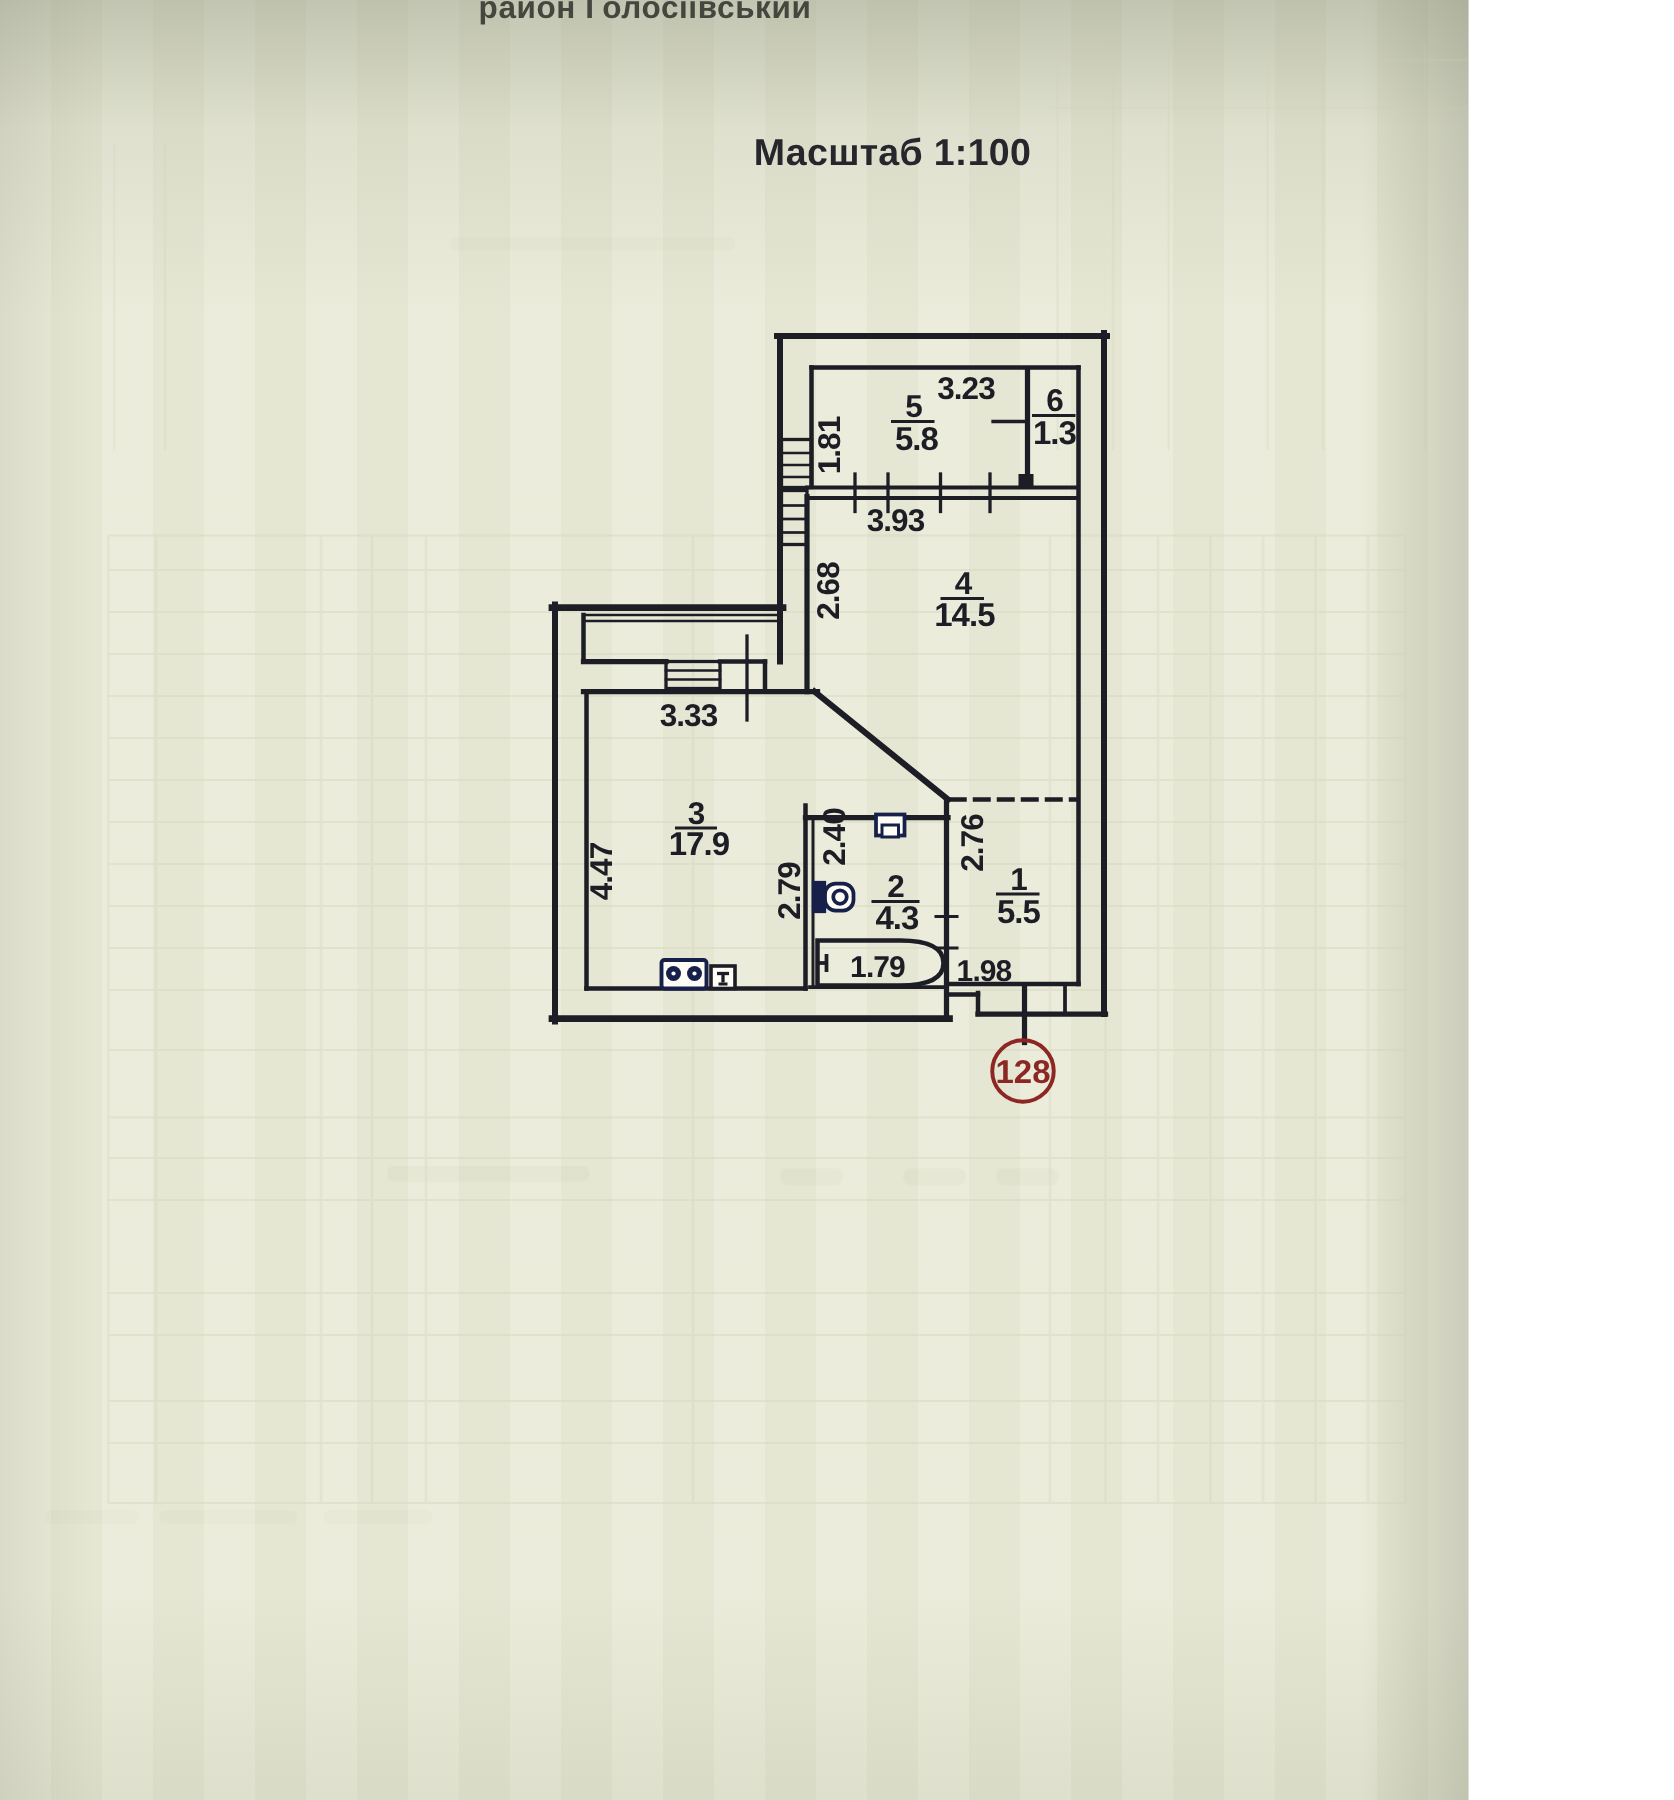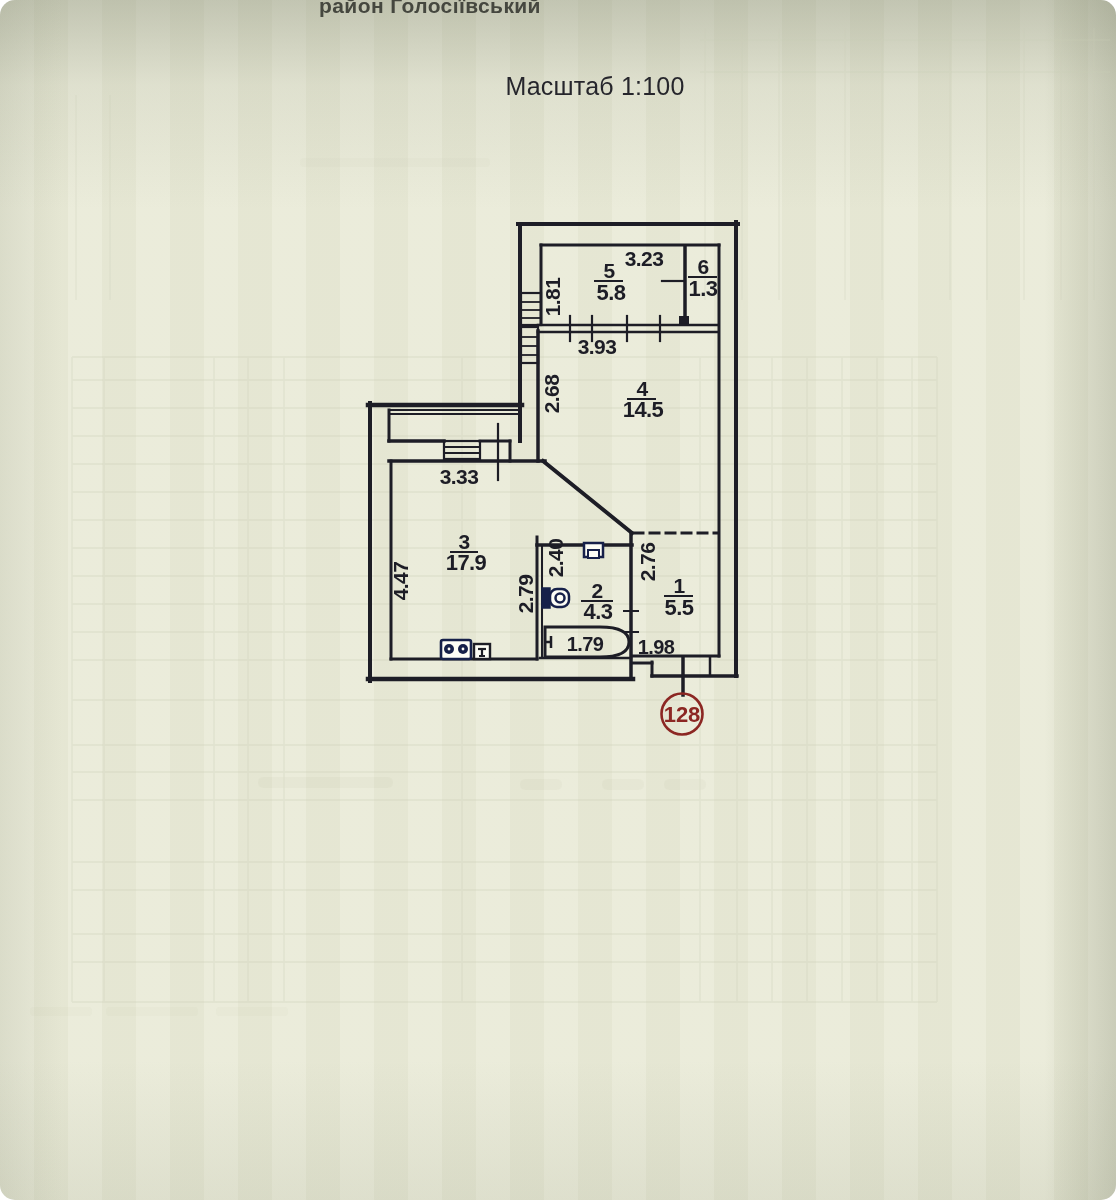--- a/index.html
+++ b/index.html
@@ -1,37 +1,36 @@
 <!DOCTYPE html>
 <html><head>
 <meta charset="utf-8">
 <style>
   html,body{margin:0;padding:0;}
   .page{
     position:relative;
-    width:1116px;height:1200px;
+    width:979px;height:1200px;
     overflow:hidden;
     font-family:"Liberation Sans",sans-serif;
     background:
       linear-gradient(90deg, rgba(130,136,110,.16), rgba(130,136,110,0) 62px),
       linear-gradient(270deg, rgba(118,124,98,.28), rgba(118,124,98,0) 72px),
       linear-gradient(180deg, rgba(116,122,100,.34), rgba(116,122,100,.10) 85px, rgba(116,122,100,0) 210px),
       linear-gradient(0deg, rgba(126,132,106,.12), rgba(126,132,106,0) 140px),
       repeating-linear-gradient(90deg, rgba(255,255,255,.09) 0 34px, rgba(168,172,146,.06) 34px 68px),
       #e9ead7;
-    border-radius: 15px;
   }
   .hdr{
     position:absolute;
     text-align:center;
     color:#3d3f3a;
     white-space:nowrap;
   }
   .district{left:250px;top:-6px;width:360px;font-size:21px;font-weight:700;letter-spacing:.4px;color:#45473f;}
-  .scale{left:455px;top:72px;width:280px;font-size:25px;font-weight:400;color:#26262c;letter-spacing:.2px;}
+  .scale{left:455px;top:88px;width:280px;font-size:25px;font-weight:700;color:#26262c;letter-spacing:.2px;}
   svg{position:absolute;left:0;top:0;}
   .wall{stroke:#1d1d26;fill:none;stroke-linecap:square;}
   .ghost{stroke:#cdd0b8;stroke-width:1.3;}
   .smudge{fill:#aeb296;}
   .dim,.num,.area{font-family:"Liberation Sans",sans-serif;font-weight:700;fill:#1d1d26;letter-spacing:-0.6px;}
   .dim{font-size:21px;}
   .num{font-size:21px;}
   .area{font-size:22px;}
   .small{font-size:20px;}
   .marker-text{font-family:"Liberation Sans",sans-serif;font-weight:700;font-size:22px;}

